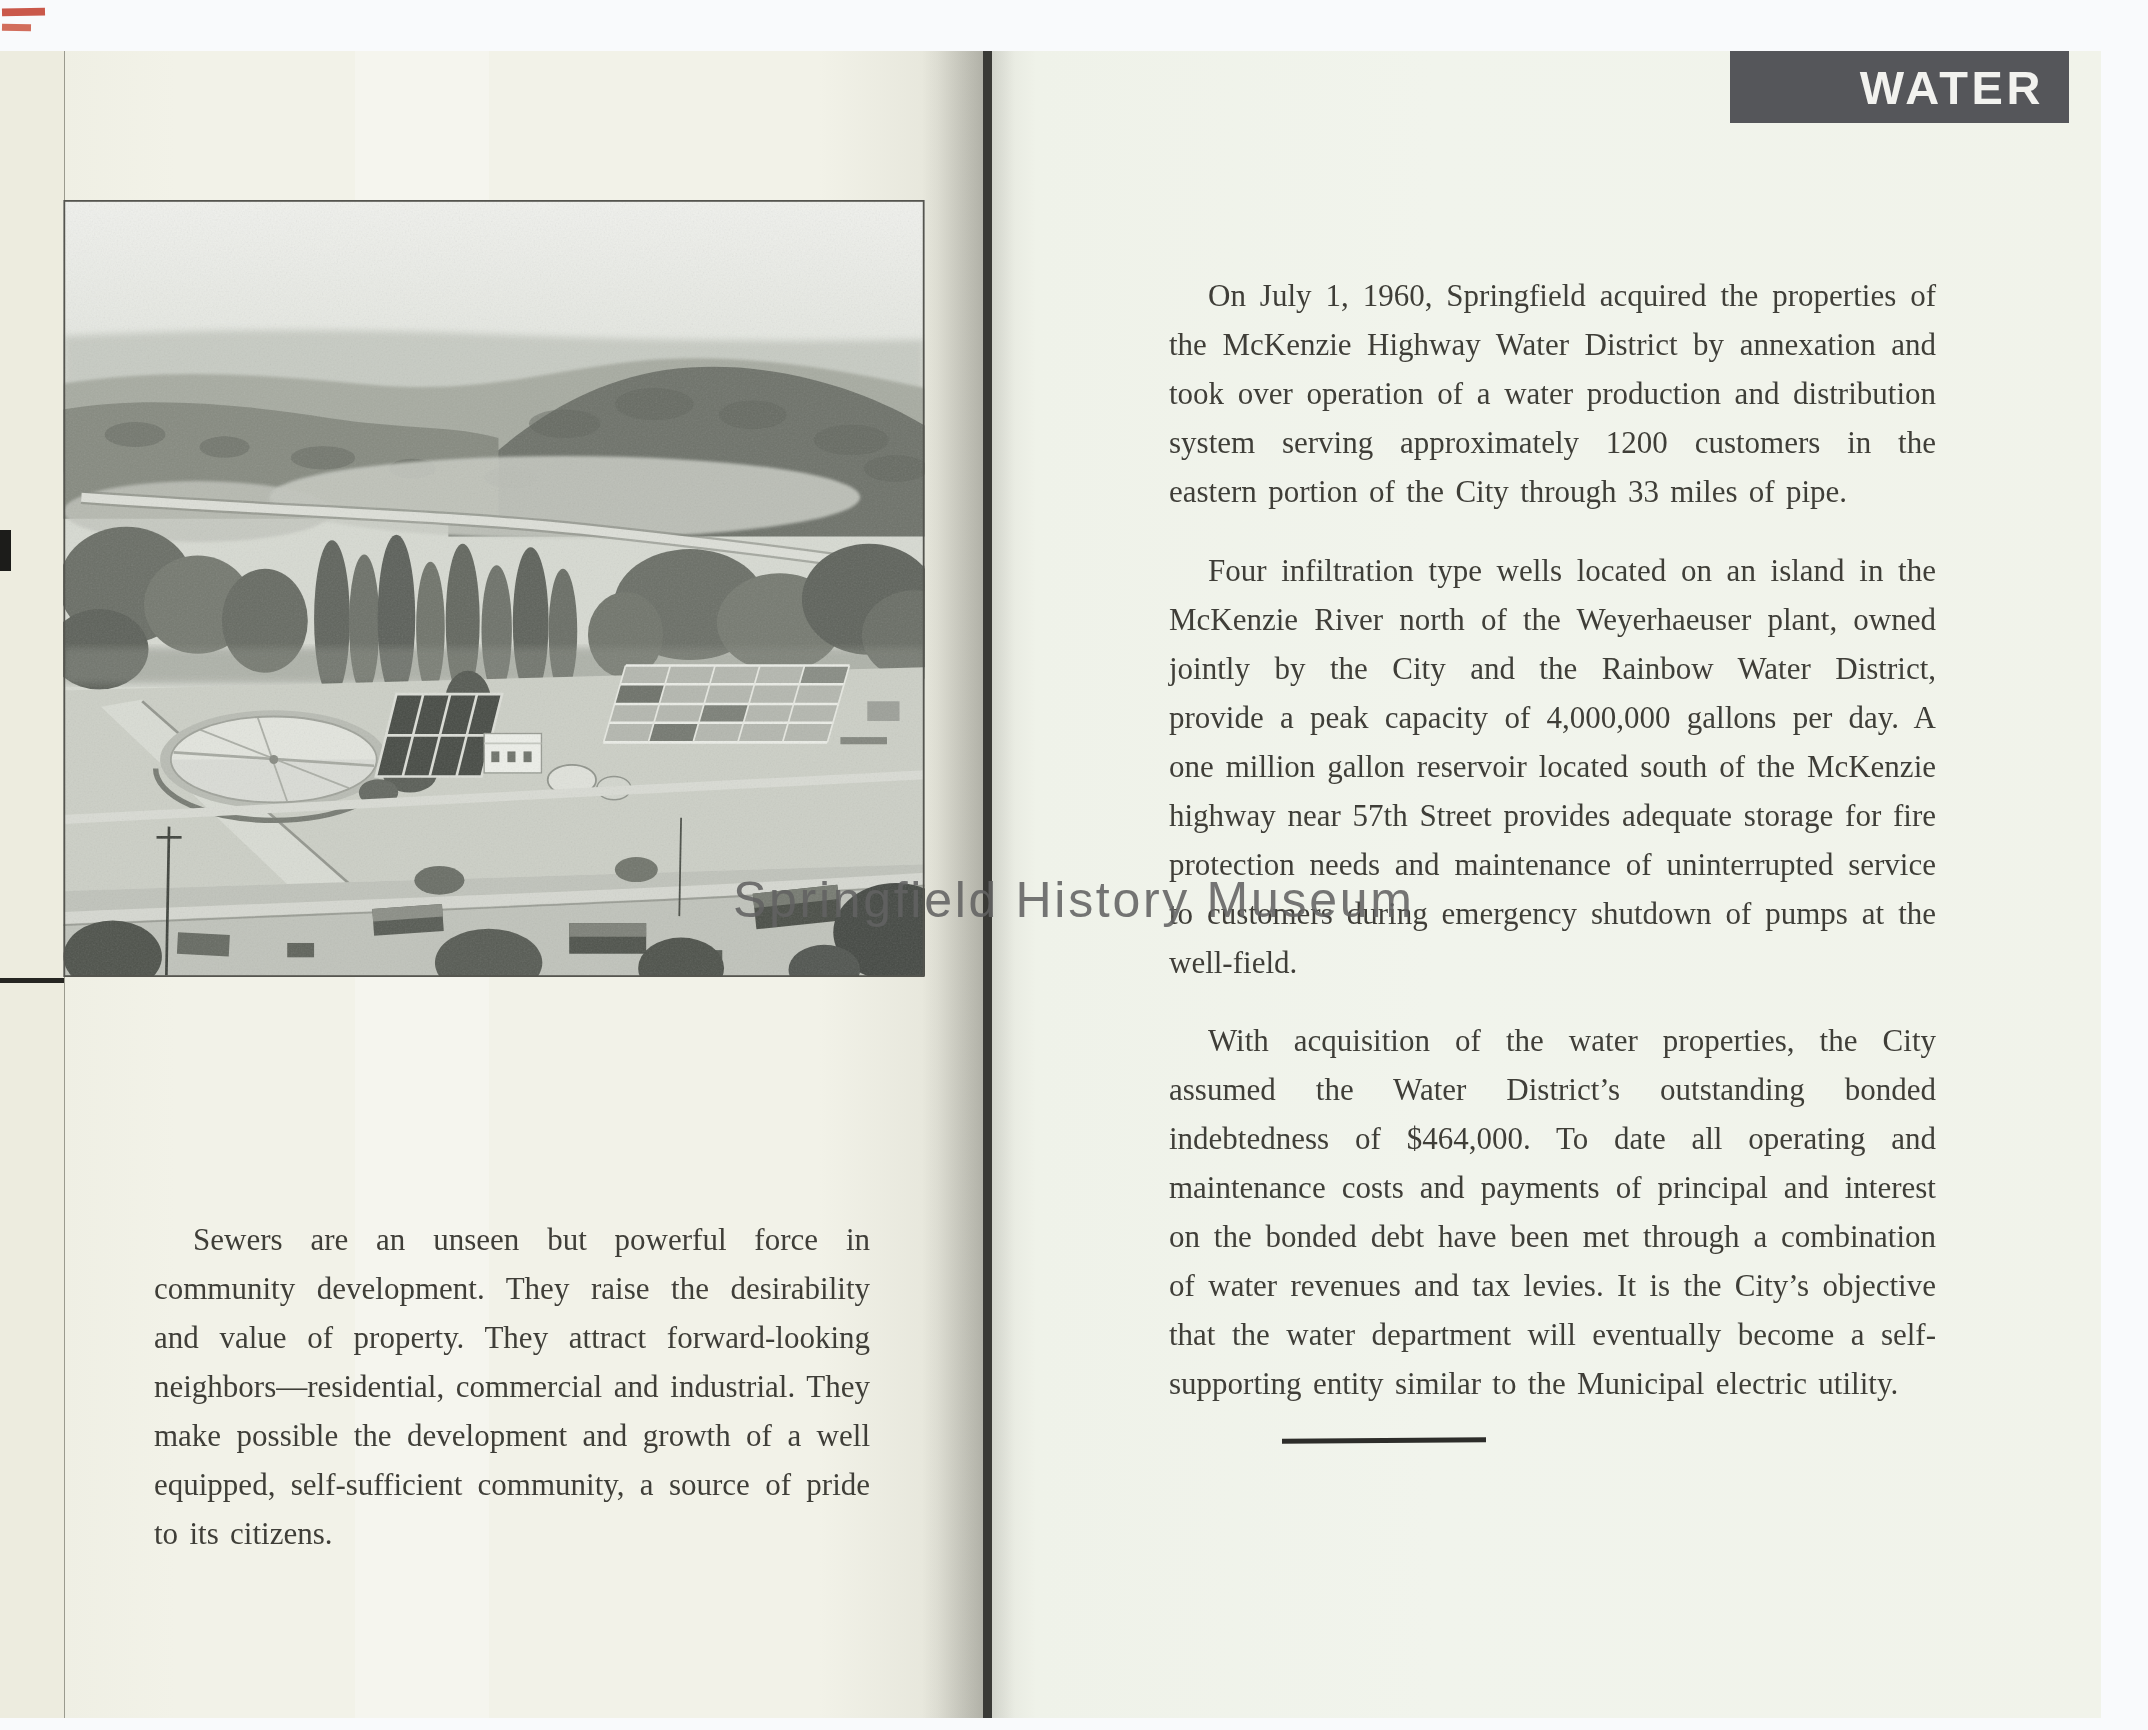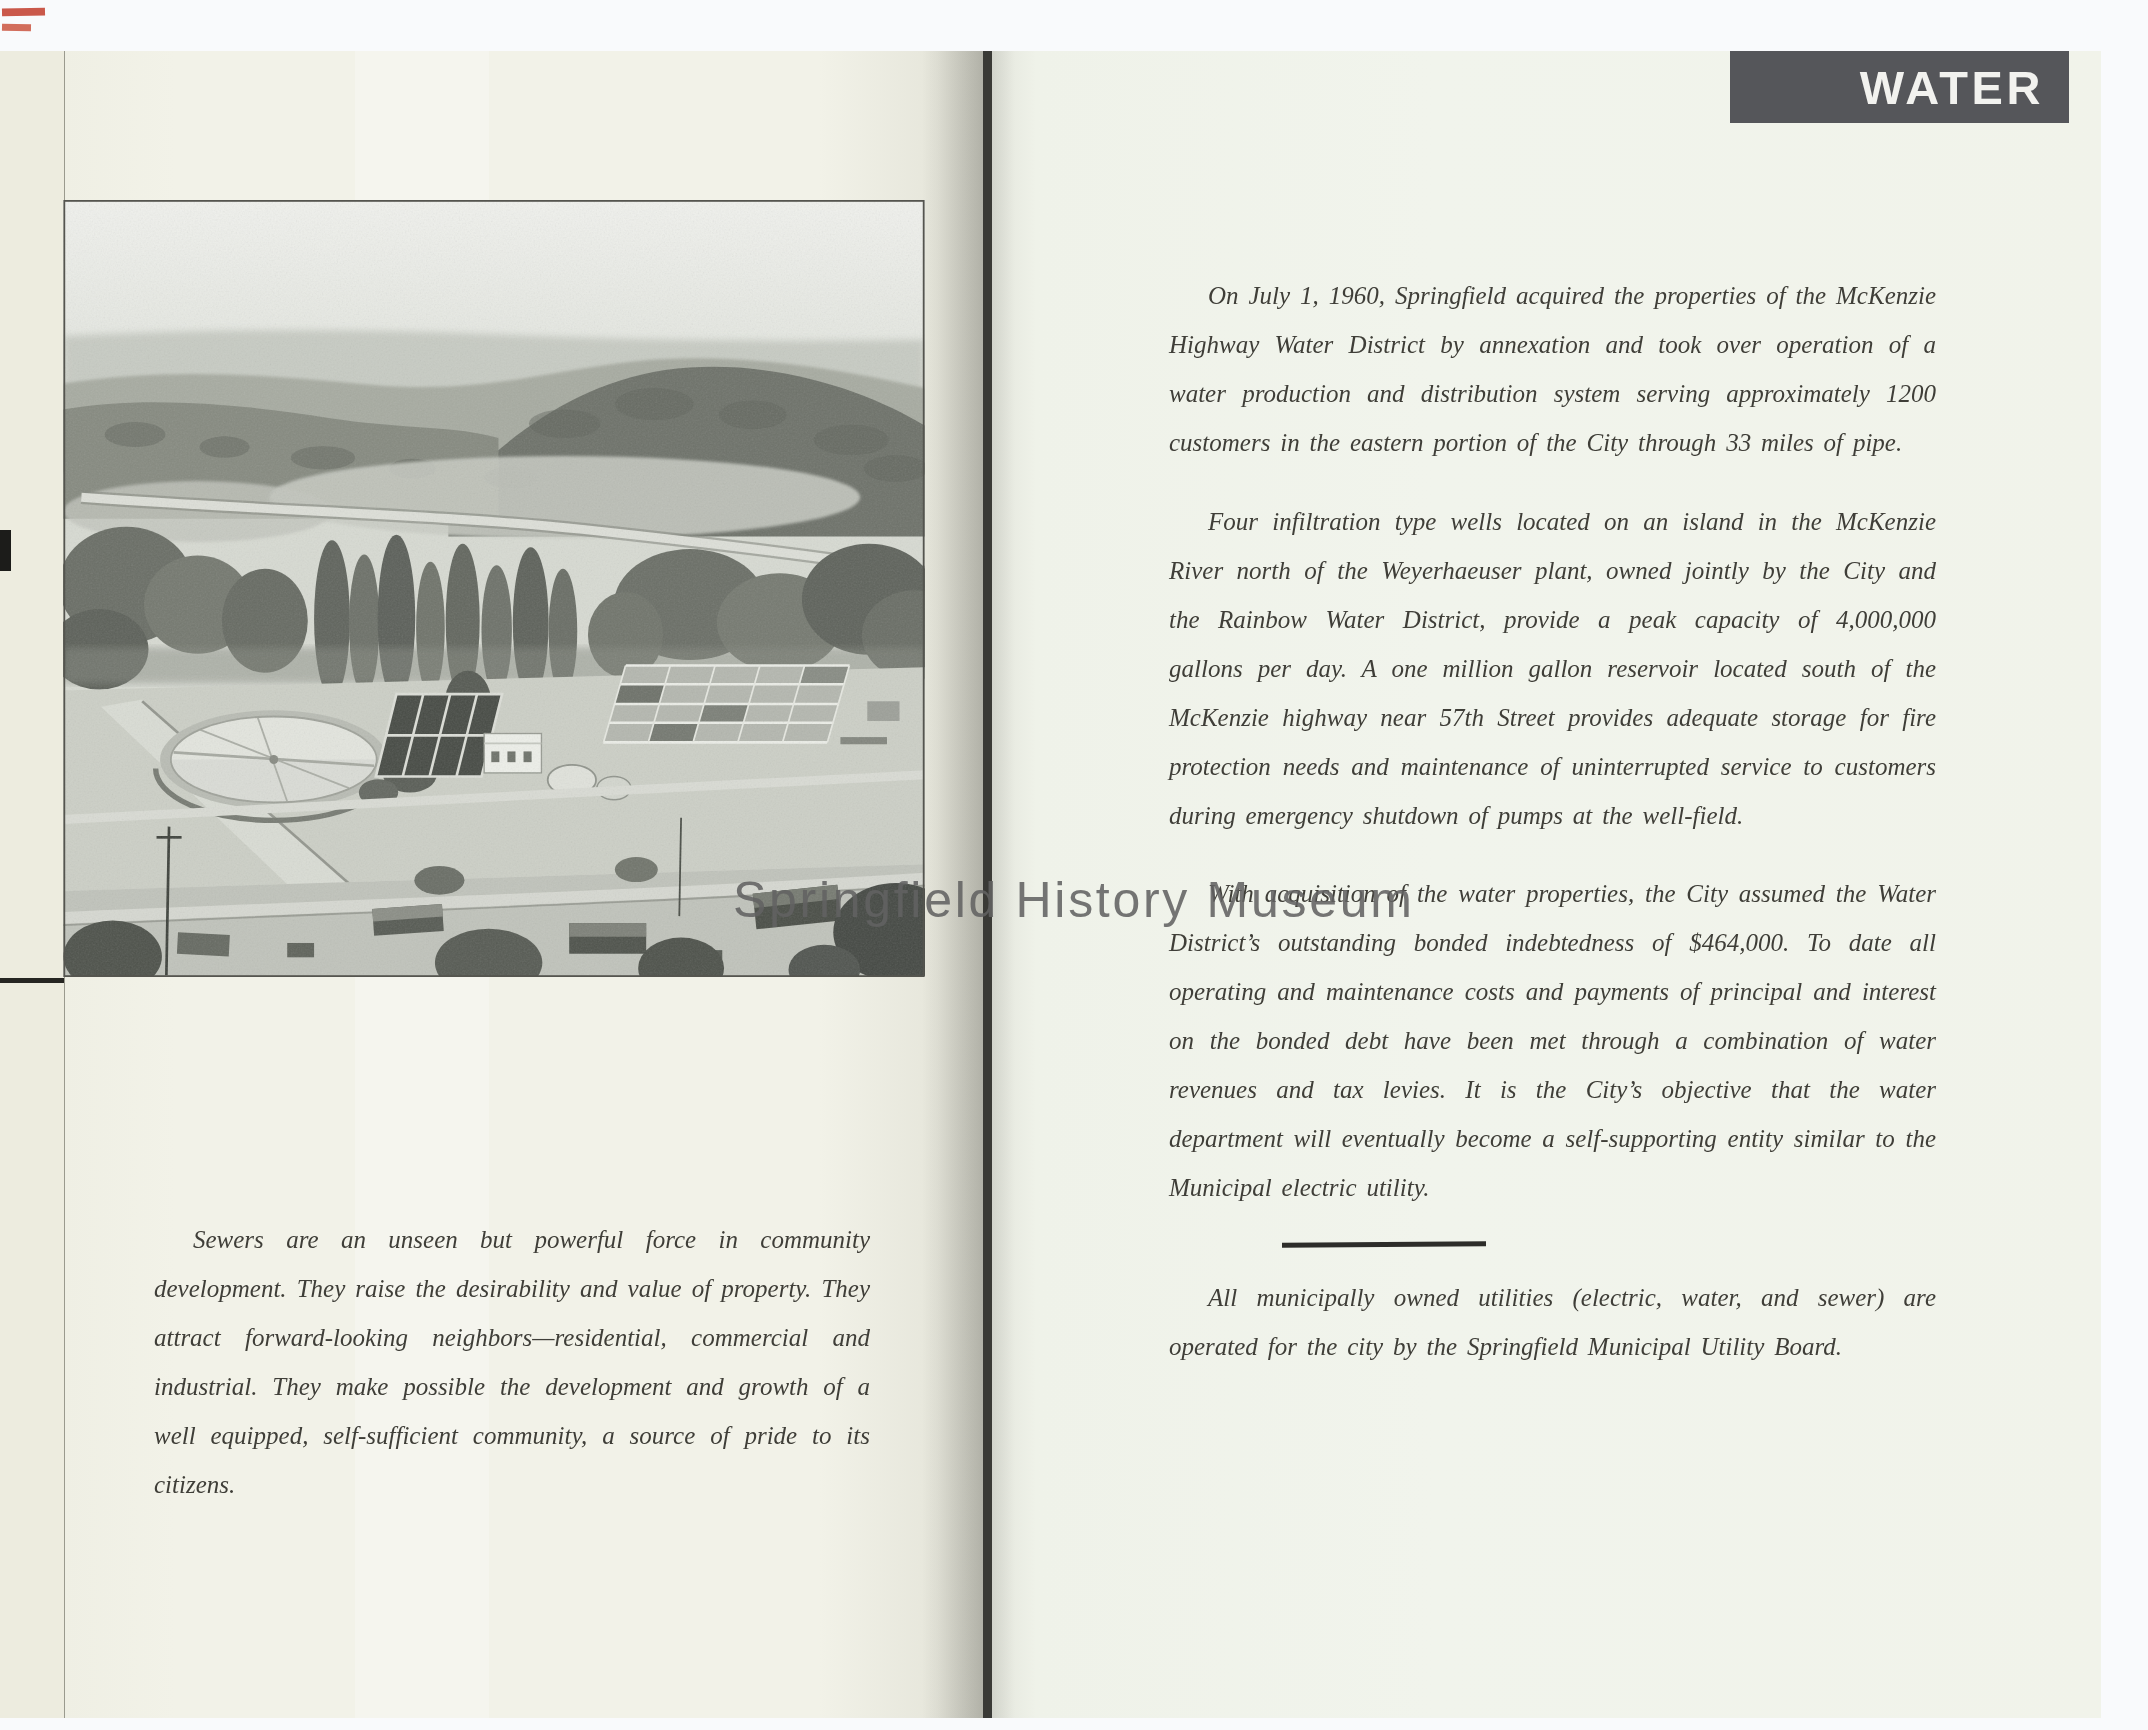--- a/index.html
+++ b/index.html
@@ -28,21 +28,21 @@
   .right-page{left:992px;top:51px;width:1109px;height:1667px;
     background:linear-gradient(to right,#e3e5dc 0%,#eff2e9 4%,#f1f4ec 40%,#f1f3ea 100%);}
 
   
   .banner{left:1730px;top:51px;width:339px;height:72px;background:#55565a;
     display:flex;align-items:center;justify-content:flex-end;padding-right:25px;box-sizing:border-box;}
   .banner-title{font-family:"Liberation Sans", sans-serif;font-weight:700;font-size:47px;
     letter-spacing:3.6px;color:#f2f2ef;}
 
   
-  .serif-block{color:#3f3e38;font-size:25px;line-height:49px;text-align:justify;word-spacing:3.6px;font-style:italic;}
+  .serif-block{color:#3f3e38;font-size:31px;line-height:49px;text-align:justify;word-spacing:3.6px;}
   .serif-block p{margin:0 0 29.6px 0;text-indent:39px;}
   .left-text{left:154px;top:1215px;width:716px;}
   .right-text{left:1169px;top:271px;width:767px;}
   .divider{width:204px;height:4.5px;background:#2d2d2a;margin:23px 0 27px 113px;transform:rotate(-.4deg);}
 
   
   .watermark{left:733px;top:871px;font-family:"Liberation Sans", sans-serif;
     font-size:50px;letter-spacing:2.7px;color:rgba(98,98,98,.88);white-space:nowrap;z-index:40;}
 
   
@@ -257,21 +257,20 @@
 
   <div class="abs serif-block left-text">
     <p>Sewers are an unseen but powerful force in community development.  They raise the desirability and value of property.  They attract forward-looking neighbors—residential, commercial and industrial.  They make possible the development and growth of a well equipped, self-sufficient community, a source of pride to its citizens.</p>
   </div>
 
   <div class="abs serif-block right-text">
     <p>On July 1, 1960, Springfield acquired the properties of the McKenzie Highway Water District by annexation and took over operation of a water production and distribution system serving approximately 1200 customers in the eastern portion of the City through 33 miles of pipe.</p>
     <p>Four infiltration type wells located on an island in the McKenzie River north of the Weyerhaeuser plant, owned jointly by the City and the Rainbow Water District, provide a peak capacity of 4,000,000 gallons per day.  A one million gallon reservoir located south of the McKenzie highway near 57th Street provides adequate storage for fire protection needs and maintenance of uninterrupted service to customers during emergency shutdown of pumps at the well-field.</p>
     <p>With acquisition of the water properties, the City assumed the Water District’s outstanding bonded indebtedness of $464,000.  To date all operating and maintenance costs and payments of principal and interest on the bonded debt have been met through a combination of water revenues and tax levies.  It is the City’s objective that the water department will eventually become a self-supporting entity similar to the Municipal electric utility.</p>
     <div class="divider"></div>
-    <p>All municipally owned utilities (electric, water, and sewer) are operated for the city by the Springfield Municipal Utility Board.</p>
   </div>
 
   <div class="abs watermark">Springfield History Museum</div>
 
   <div class="abs scan-top"></div>
   <div class="abs scan-right"></div>
   <div class="abs scan-bottom"></div>
 
   <div class="abs red-mark-1"></div>
   <div class="abs red-mark-2"></div>

